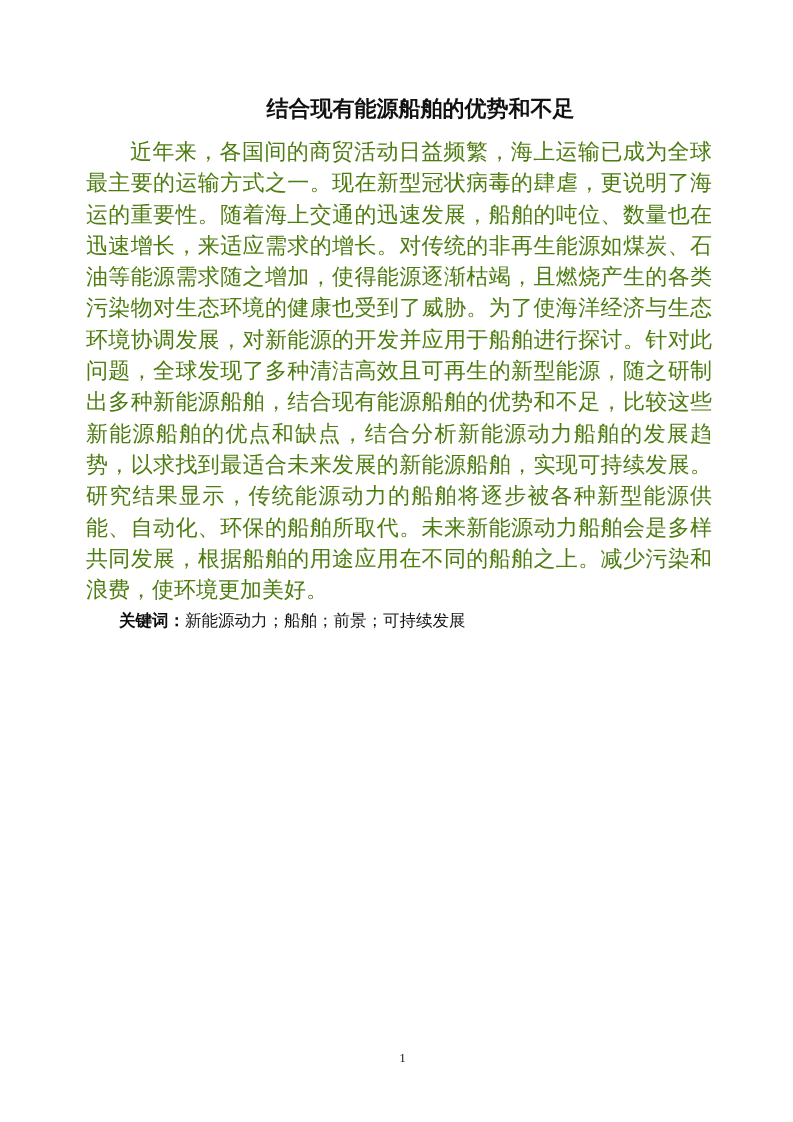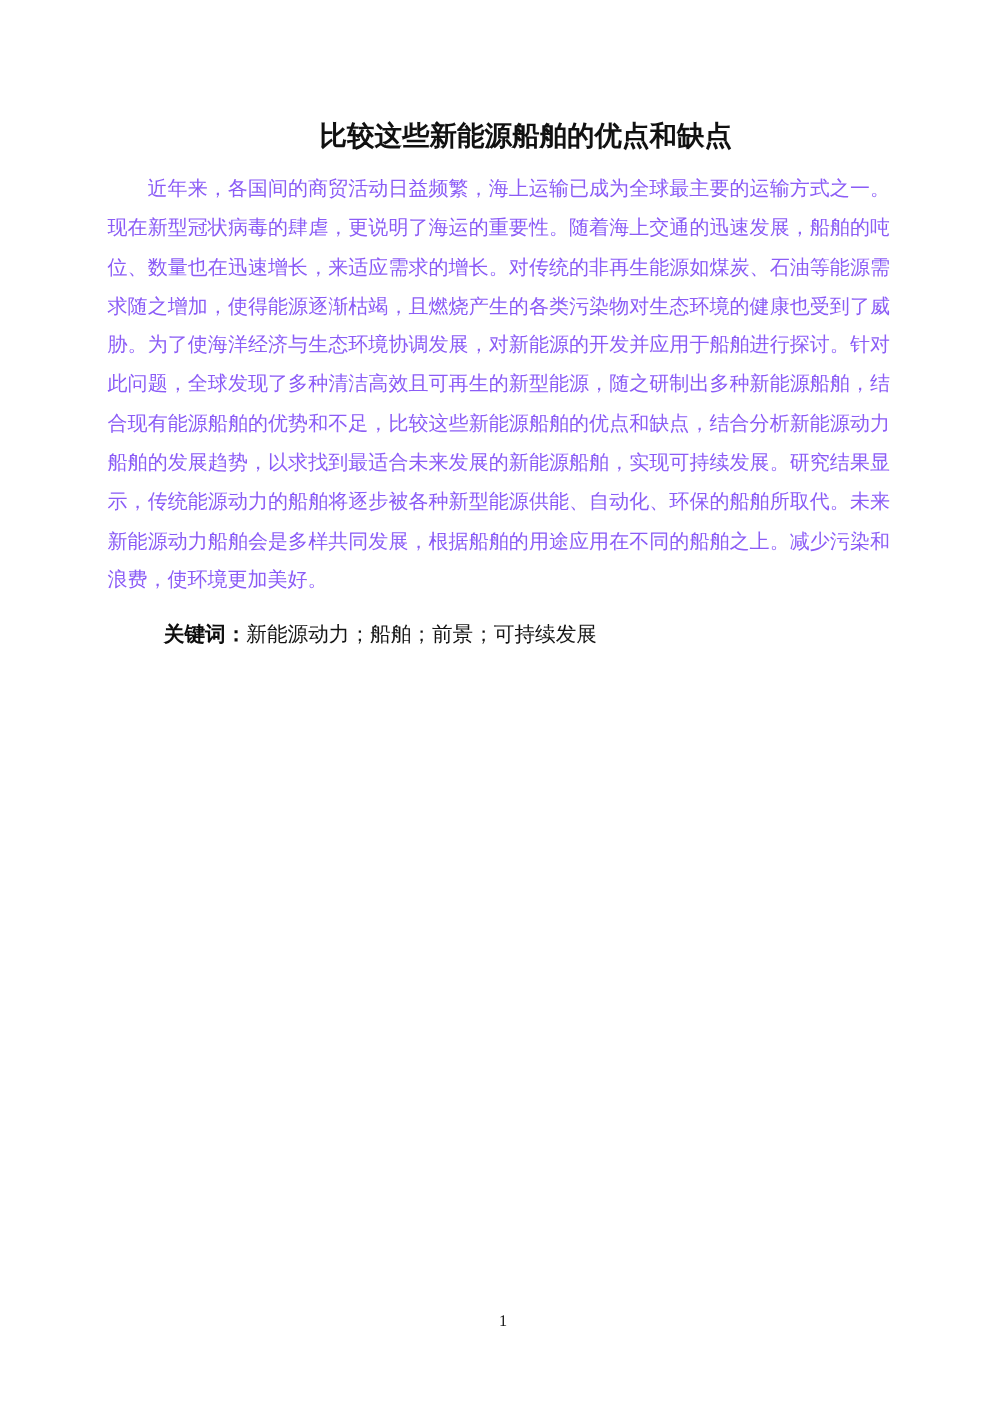--- a/index.html
+++ b/index.html
@@ -36,28 +36,28 @@
     font-weight: 500;
     font-size: 21px;
     line-height: 32px;
     text-align: center;
     text-indent: 52px;
     color: #111111;
   }
   .abstract-body {
     margin: 10px 0 0 0;
     font-family: "Liberation Serif", "DejaVu Serif", serif;
-    font-size: 16px;
+    font-size: 22px;
     line-height: 31.3px;
     text-align: justify;
     text-indent: 2em;
-    color: #8b5cf6;
+    color: #4d7c0f;
   }
   .keywords-line {
-    margin: 12px;
+    margin: 0;
     font-family: "Liberation Serif", "DejaVu Serif", serif;
     font-size: 16.5px;
     line-height: 31.3px;
     text-indent: 2em;
     color: #141414;
   }
   .keywords-label {
     font-weight: bold;
     color: #0d0d0d;
   }
@@ -73,21 +73,21 @@
     font-family: "Liberation Serif", "DejaVu Serif", serif;
     font-size: 13px;
     color: #1a1a1a;
   }
 </style>
 </head>
 <body>
 
 <div class="page">
 
-  <h1 class="doc-title">比较这些新能源船舶的优点和缺点</h1>
+  <h1 class="doc-title">结合现有能源船舶的优势和不足</h1>
 
 
   <p class="abstract-body">近年来，各国间的商贸活动日益频繁，海上运输已成为全球最主要的运输方式之一。现在新型冠状病毒的肆虐，更说明了海运的重要性。随着海上交通的迅速发展，船舶的吨位、数量也在迅速增长，来适应需求的增长。对传统的非再生能源如煤炭、石油等能源需求随之增加，使得能源逐渐枯竭，且燃烧产生的各类污染物对生态环境的健康也受到了威胁。为了使海洋经济与生态环境协调发展，对新能源的开发并应用于船舶进行探讨。针对此问题，全球发现了多种清洁高效且可再生的新型能源，随之研制出多种新能源船舶，结合现有能源船舶的优势和不足，比较这些新能源船舶的优点和缺点，结合分析新能源动力船舶的发展趋势，以求找到最适合未来发展的新能源船舶，实现可持续发展。研究结果显示，传统能源动力的船舶将逐步被各种新型能源供能、自动化、环保的船舶所取代。未来新能源动力船舶会是多样共同发展，根据船舶的用途应用在不同的船舶之上。减少污染和浪费，使环境更加美好。</p>
 
   <p class="keywords-line"><span class="keywords-label">关键词：</span><span>新能源动力；船舶；前景；可持续发展</span></p>
 
   <div class="page-footer">
     <span class="page-number">1</span>
   </div>
 

